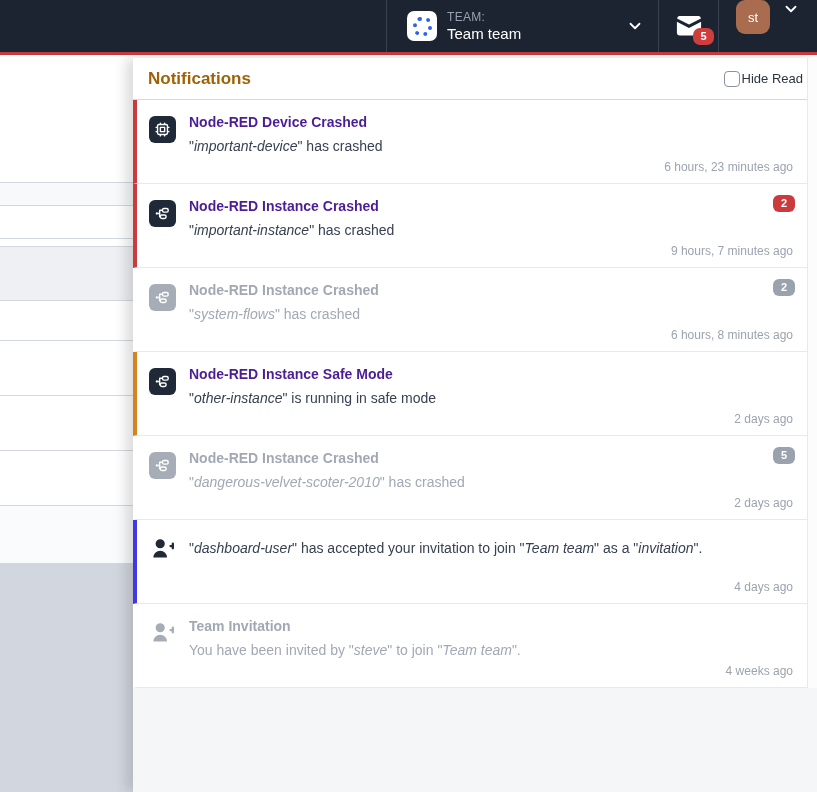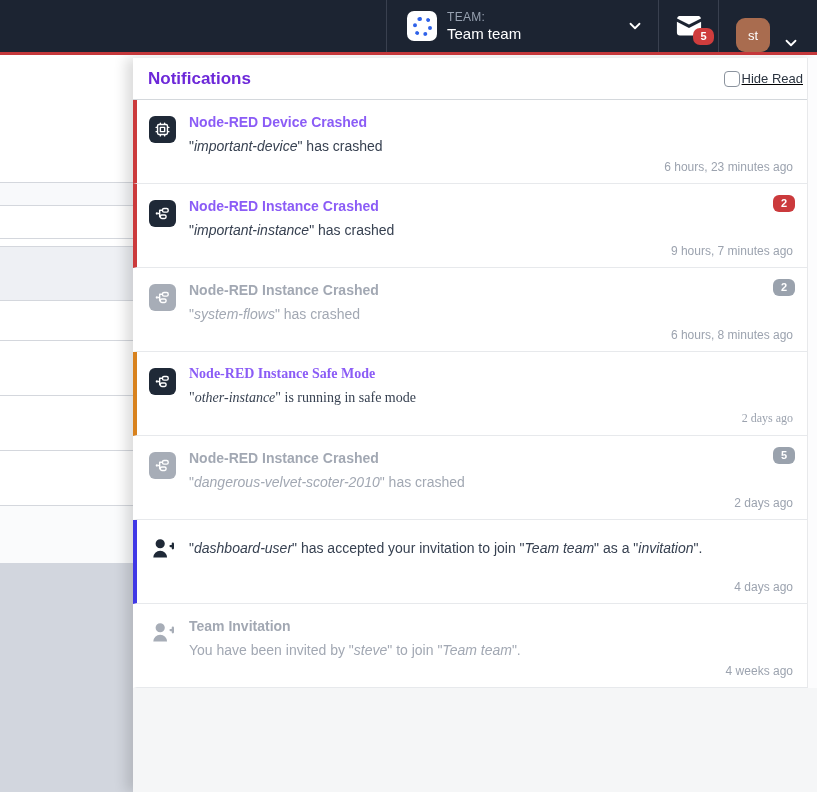--- a/index.html
+++ b/index.html
@@ -19,54 +19,54 @@
   .team-texts { margin-left:10px; flex:1; min-width:0; }
   .team-label { font-size:12px; color:#97a1b0; letter-spacing:.3px; }
   .team-name { font-size:15px; color:#fff; margin-top:1px; }
   .nav-chev { width:18px; height:18px; flex:0 0 auto; }
   .nav-mail { width:60px; height:100%; display:flex; align-items:center;
     justify-content:center; position:relative; border-right:1px solid #39404f; cursor:pointer; }
   .mail-wrap { position:relative; width:26px; height:20px; }
   .mail-badge { position:absolute; right:-12px; bottom:-9px; background:#cf3d3d;
     color:#fff; font-size:11px; font-weight:bold; border-radius:7px;
     padding:3px 7px; line-height:1; }
-  .nav-user { width:98px; height:100%; display:flex; align-items:flex-end;
+  .nav-user { width:98px; height:100%; display:flex; align-items:flex-start;
     justify-content:center; gap:12px; cursor:pointer; }
   .user-avatar { width:34px; height:34px; background:#a96c4f; border-radius:9px;
     color:#fff; font-size:13px; display:flex; align-items:center; justify-content:center; }
 
   
   .underlay { position:absolute; left:0; top:58px; width:133px; height:734px; background:#fff; }
   .u-line { position:absolute; left:0; width:100%; height:1px; background:#d4d7dd; }
   .u-band { position:absolute; left:0; width:100%; }
 
   
   .panel { position:absolute; left:133px; top:58px; width:684px; height:734px;
     background:#fff; box-shadow:-7px 0 12px rgba(0,0,0,.14); z-index:20;
     display:flex; flex-direction:column; }
   .panel-header { height:42px; flex:0 0 auto; display:flex; align-items:center;
     padding:0 14px 0 15px; border-bottom:1px solid #d4d8dc; }
-  .panel-title { font-size:17px; font-weight:bold; color:#6d28d9; flex:1; }
-  .hide-read { display:flex; align-items:center; gap:2px; cursor:pointer;text-decoration:underline; }
+  .panel-title { font-size:17px; font-weight:bold; color:#a16207; flex:1; }
+  .hide-read { display:flex; align-items:center; gap:2px; cursor:pointer; }
   .checkbox { width:16px; height:16px; border:1px solid #8b939e; border-radius:4px;
     background:#fff; }
   .hide-read-label { font-size:13px; color:#2b3440; }
 
   .notif-list { flex:0 0 auto; }
   .notif { position:relative; height:84px; border-bottom:1px solid #e7e9ec;
     border-left:4px solid transparent; padding:13px 20px 0 12px;
     display:flex; align-items:flex-start; gap:13px; cursor:pointer; background:#fff; }
   .notif-icon { width:27px; height:27px; border-radius:6px; background:#1f2937;
     display:flex; align-items:center; justify-content:center; flex:0 0 auto;
     color:#fff; margin-top:3px; }
   .notif-icon.bare { background:transparent; color:#1f2937; }
   .notif.read .notif-icon { background:#a7adb7; }
   .notif.read .notif-icon.bare { background:transparent; color:#a7adb7; }
   .notif-body { flex:1; min-width:0; padding-right:40px; }
-  .notif-title { font-size:14px; font-weight:bold; color:#8b5cf6; line-height:1.3; }
+  .notif-title { font-size:14px; font-weight:bold; color:#4c1d95; line-height:1.3; }
   .notif-msg { font-size:14px; color:#374151; margin-top:6px; line-height:1.3; }
   .notif-msg .it { font-style:italic; }
   .notif.read .notif-title, .notif.read .notif-msg { color:#a2a8b3; }
   .notif-time { position:absolute; right:24px; bottom:9px; font-size:12px; color:#9ca3af; }
   .notif-badge { position:absolute; right:22px; top:11px; min-width:22px; text-align:center;
     color:#fff; font-size:11px; font-weight:bold; border-radius:6px;
     padding:3px 7px; line-height:1; }
 
   .panel-footer { flex:1; background:#f5f6f7; }
 
@@ -177,21 +177,21 @@
             <rect x="9" y="14" width="8" height="5" rx="2"></rect>
           </svg>
         </div>
     <div class="notif-body">
       <div class="notif-title">Node-RED Instance Crashed</div>
       <div class="notif-msg"><span>"</span><span class="it">system-flows</span><span>" has crashed</span></div>
     </div>
     <span class="notif-badge" style="background: rgb(154, 162, 173);">2</span>
     <span class="notif-time">6 hours, 8 minutes ago</span>
   </div>
-      <div class="notif" style="border-left-color: rgb(216, 130, 30); font-family: Liberation Serif, serif;">
+      <div class="notif" style="border-left-color: rgb(216, 130, 30);">
     <div class="notif-icon">
           <svg width="17" height="17" viewBox="0 0 24 24" fill="none" stroke="currentColor" stroke-width="2" stroke-linejoin="round">
             <circle cx="4" cy="12" r="1.6" fill="currentColor" stroke="none"></circle>
             <path d="M5 12h3M8 12V7.5h4M8 12v4.5h1"></path>
             <rect x="12" y="5" width="8" height="5" rx="2"></rect>
             <rect x="9" y="14" width="8" height="5" rx="2"></rect>
           </svg>
         </div>
     <div class="notif-body">
       <div class="notif-title">Node-RED Instance Safe Mode</div>

